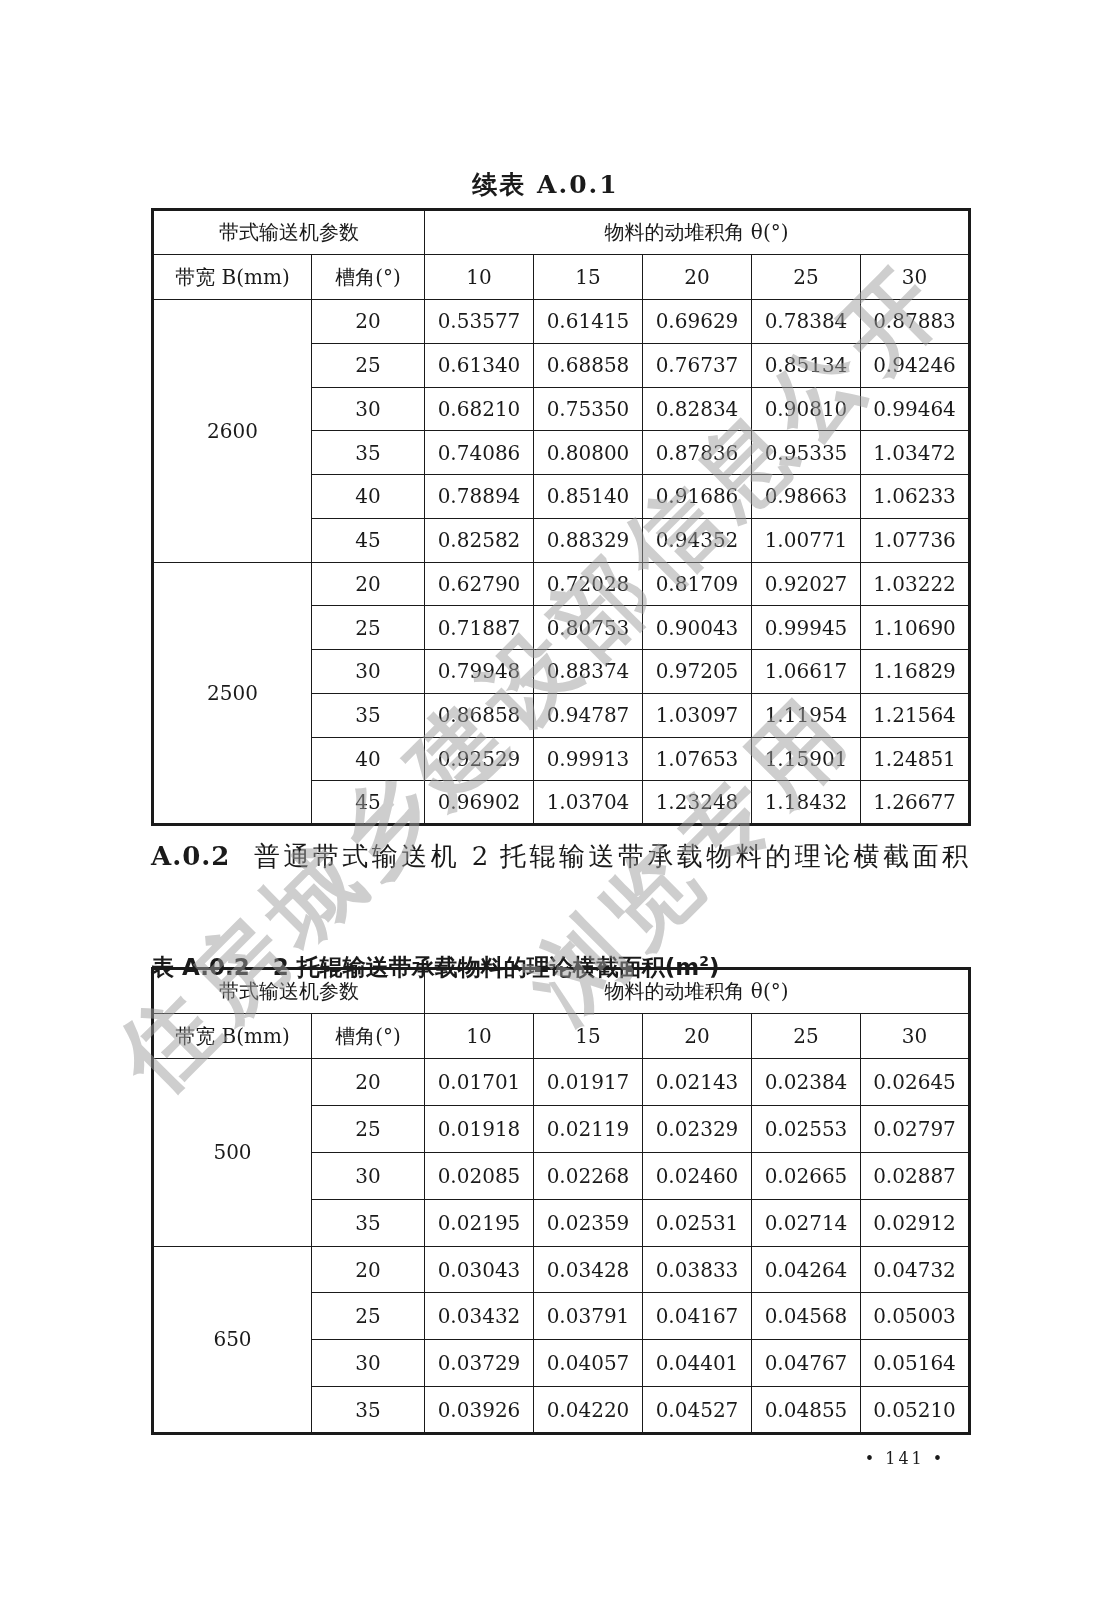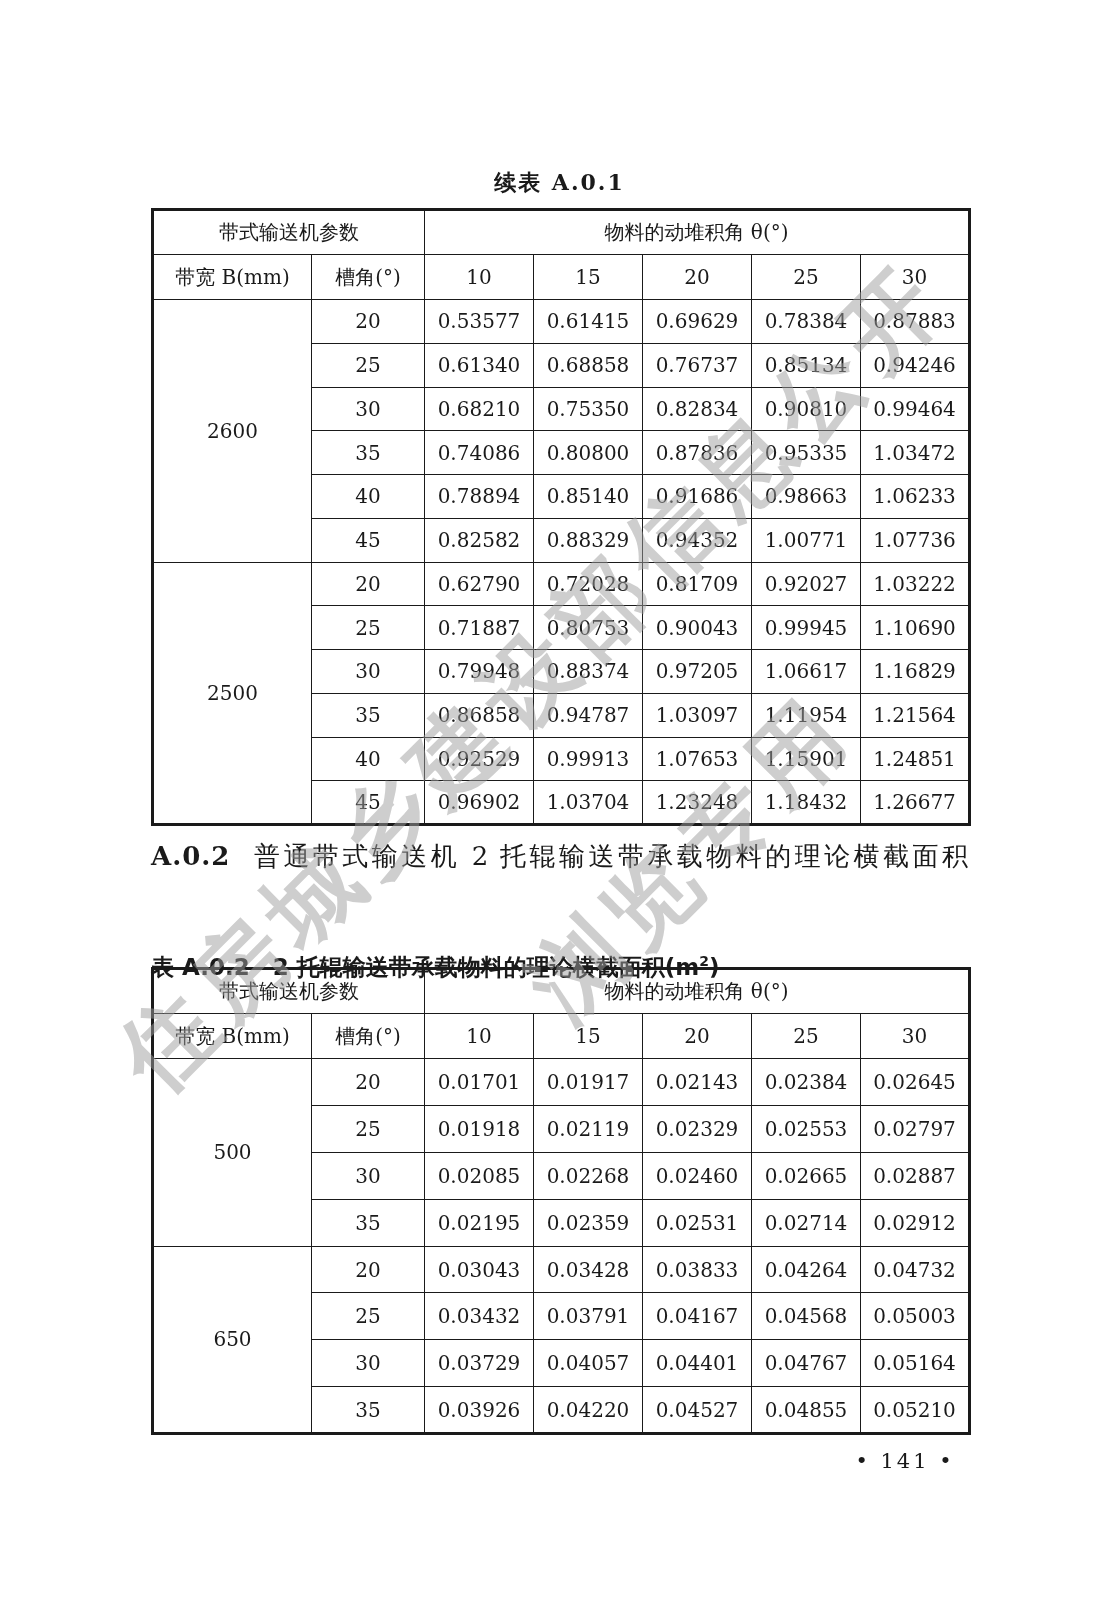--- a/index.html
+++ b/index.html
@@ -2,22 +2,22 @@
 <html><head>
 <meta charset="utf-8">
 <style>
   html,body{margin:0;padding:0;background:#ffffff;}
   .page{
     position:relative;width:1103px;height:1599px;background:#ffffff;
     font-family:"DejaVu Serif","Liberation Serif",serif;color:#1a1a1a;
     overflow:hidden;
   }
   .doc-title{
-    position:absolute;left:151px;top:168px;width:817px;
-    text-align:center;font-size:22px;font-weight:bold;letter-spacing:2px;
+    position:absolute;left:137px;top:168px;width:817px;
+    text-align:center;font-size:25px;font-weight:bold;letter-spacing:2px;
   }
   table{border-collapse:collapse;table-layout:fixed;width:817px;}
   #table1{position:absolute;left:151px;top:208px;}
   #table2{position:absolute;left:151px;top:967px;}
   table, td, th{border:1px solid #1a1a1a;}
   table{border-width:3px;border-radius:15px;}
   th{font-weight:normal;font-size:20px;padding:0;}
   td{font-size:20px;text-align:center;padding:0;}
   col.c1{width:159px} col.c2{width:113px} col.cd{width:109px}
   #table1 thead tr{height:45px} #table1 tbody tr{height:43.75px}
@@ -29,21 +29,21 @@
   .para-line1{text-align:justify;text-align-last:justify;}
   .sec-label{font-weight:bold;margin-right:20px;letter-spacing:1px;}
   .t2-caption{
     position:absolute;left:151px;top:952px;width:817px;text-align:left;
     font-size:23px;font-weight:bold;
     font-family:"DejaVu Sans","Liberation Sans",sans-serif;
   }
   .t2-caption sup{font-size:14px;}
   .page-number{
     position:absolute;left:820px;top:1449px;width:170px;text-align:center;
-    font-size:21px;letter-spacing:3px;
+    font-size:16px;letter-spacing:3px;
   }
   .wm{
     position:absolute;font-family:"DejaVu Serif","Liberation Serif",serif;
     font-weight:bold;color:#9e9e9e;opacity:0.5;white-space:nowrap;
     pointer-events:none;z-index:5;line-height:1.2;
   }
   .wm1{font-size:92px;letter-spacing:10px;left:-29px;top:622px;transform:rotate(-45deg);}
   .wm2{font-size:92px;letter-spacing:10px;left:486px;top:802px;transform:rotate(-45deg);}
 </style>
 </head>

